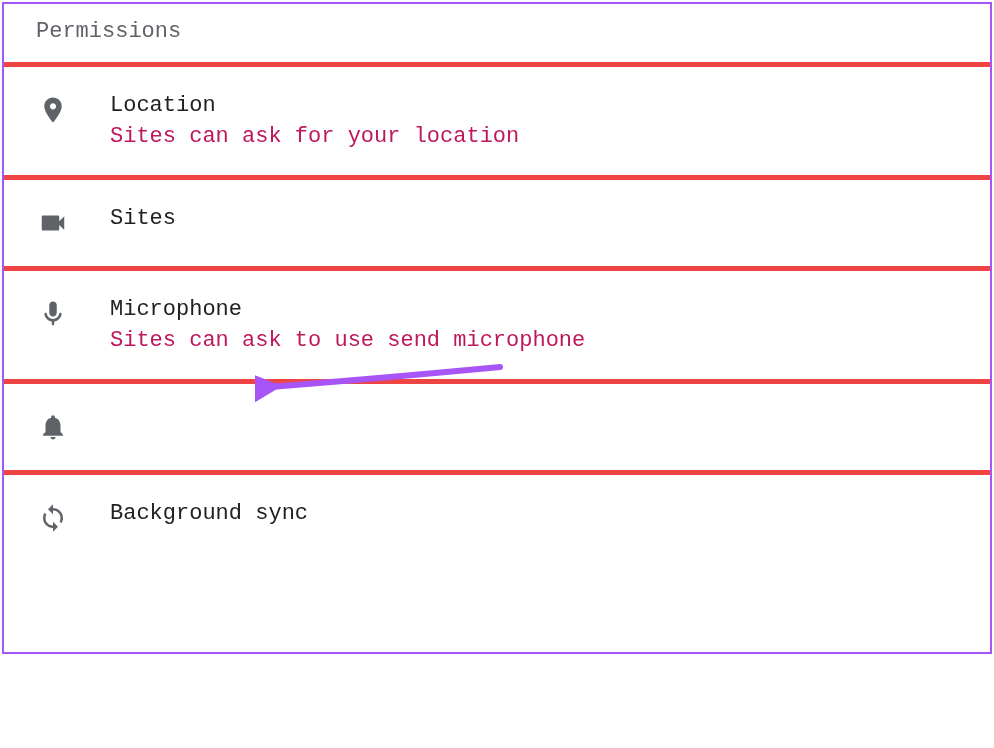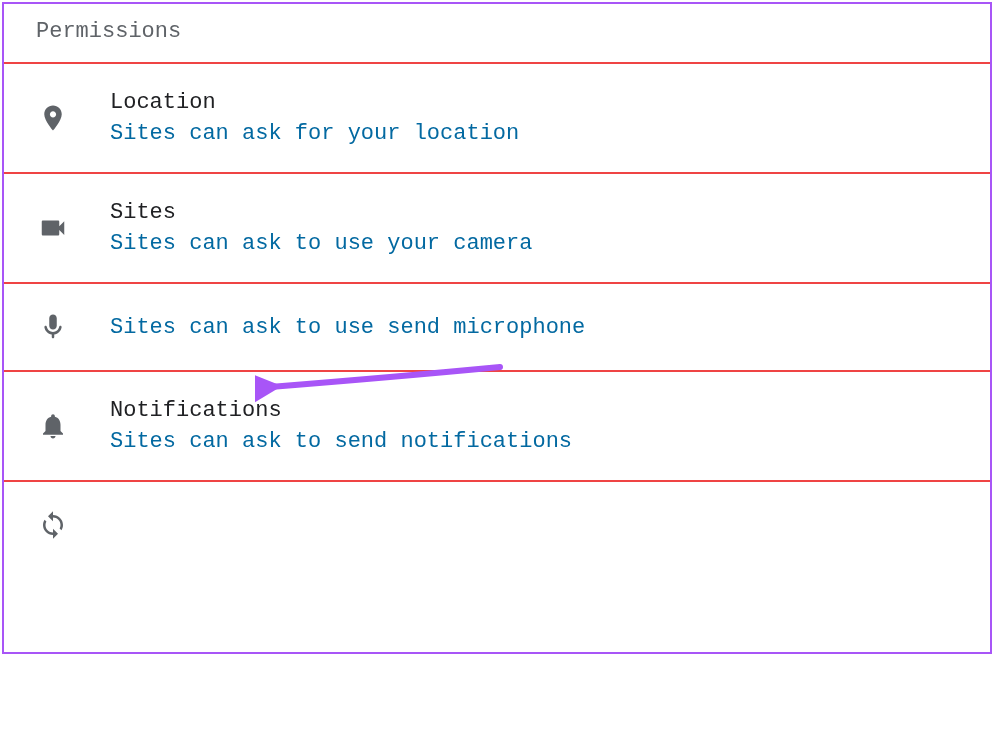--- a/index.html
+++ b/index.html
@@ -24,23 +24,23 @@
       font-family: Liberation Mono, monospace;
     }
     .section-header {
       font-size: 22px;
       color: #5f6368;
       padding: 15px 0 18px 32px;
       font-weight: 400;
     }
     .item {
       display: flex;
-      align-items: center;
+      align-items: flex-start;
       padding: 26px 32px 26px 32px;
-      border-top: 2px solid #ef4444;
+      border-top: 5px solid #ef4444;
       cursor: pointer;
       position: relative;
     }
     .item:first-of-type {
       border-top: none;
     }
     .icon-wrap {
       width: 34px;
       height: 34px;
       display: flex;
@@ -60,21 +60,21 @@
       flex-direction: column;
     }
     .title {
       font-size: 22px;
       color: #202124;
       font-weight: 400;
       margin-bottom: 6px;
     }
     .subtitle {
       font-size: 22px;
-      color: #0369a1;
+      color: #be185d;
       font-weight: 400;
     }
     .arrow-annotation {
       position: absolute;
       left: 255px;
       top: 357px;
       pointer-events: none;
     }
   </style>
 </head>
@@ -96,54 +96,51 @@
   </div>
 
   <div class="item">
     <div class="icon-wrap">
       <svg viewBox="0 0 24 24">
           <path d="M17 10.5V7c0-.55-.45-1-1-1H4c-.55 0-1 .45-1 1v10c0 .55.45 1 1 1h12c.55 0 1-.45 1-1v-3.5l4 4v-11l-4 4z"></path>
         </svg>
     </div>
     <div class="text-wrap">
       <div class="title">Sites</div>
-      <div class="subtitle">Sites can ask to use your camera</div>
     </div>
   </div>
 
   <div class="item">
     <div class="icon-wrap">
       <svg viewBox="0 0 24 24">
           <path d="M12 14c1.66 0 3-1.34 3-3V5c0-1.66-1.34-3-3-3S9 3.34 9 5v6c0 1.66 1.34 3 3 3zm5.91-3c-.49 0-.9.36-.98.85C16.52 14.2 14.47 16 12 16s-4.52-1.8-4.93-4.15c-.08-.49-.49-.85-.98-.85-.61 0-1.09.54-1 1.14.49 3 2.89 5.35 5.91 5.78V20c0 .55.45 1 1 1s1-.45 1-1v-2.08c3.02-.43 5.42-2.78 5.91-5.78.1-.6-.39-1.14-1-1.14z"></path>
         </svg>
     </div>
     <div class="text-wrap">
+      <div class="title">Microphone</div>
       <div class="subtitle">Sites can ask to use send microphone</div>
     </div>
   </div>
 
   <div class="item">
     <div class="icon-wrap">
       <svg viewBox="0 0 24 24">
           <path d="M12 22c1.1 0 2-.9 2-2h-4c0 1.1.9 2 2 2zm6-6v-5c0-3.07-1.63-5.64-4.5-6.32V4c0-.83-.67-1.5-1.5-1.5s-1.5.67-1.5 1.5v.68C7.64 5.36 6 7.92 6 11v5l-2 2v1h16v-1l-2-2z"></path>
         </svg>
     </div>
-    <div class="text-wrap">
-      <div class="title">Notifications</div>
-      <div class="subtitle">Sites can ask to send notifications</div>
-    </div>
   </div>
 
   <div class="item">
     <div class="icon-wrap">
       <svg viewBox="0 0 24 24">
           <path d="M12 4V1L8 5l4 4V6c3.31 0 6 2.69 6 6 0 1.01-.25 1.97-.7 2.8l1.46 1.46C19.54 15.03 20 13.57 20 12c0-4.42-3.58-8-8-8zm0 14c-3.31 0-6-2.69-6-6 0-1.01.25-1.97.7-2.8L5.24 7.74C4.46 8.97 4 10.43 4 12c0 4.42 3.58 8 8 8v3l4-4-4-4v3z"></path>
         </svg>
     </div>
     <div class="text-wrap">
+      <div class="title">Background sync</div>
     </div>
   </div>
 
 </div>
 
 <svg class="arrow-annotation" width="260" height="60" viewBox="0 0 260 60">
   <defs>
     <marker id="arrowhead" markerWidth="12" markerHeight="12" refX="2" refY="6" orient="auto">
       <path d="M0,6 L12,0 L9,6 L12,12 Z" fill="#a855f7"></path>
     </marker>

